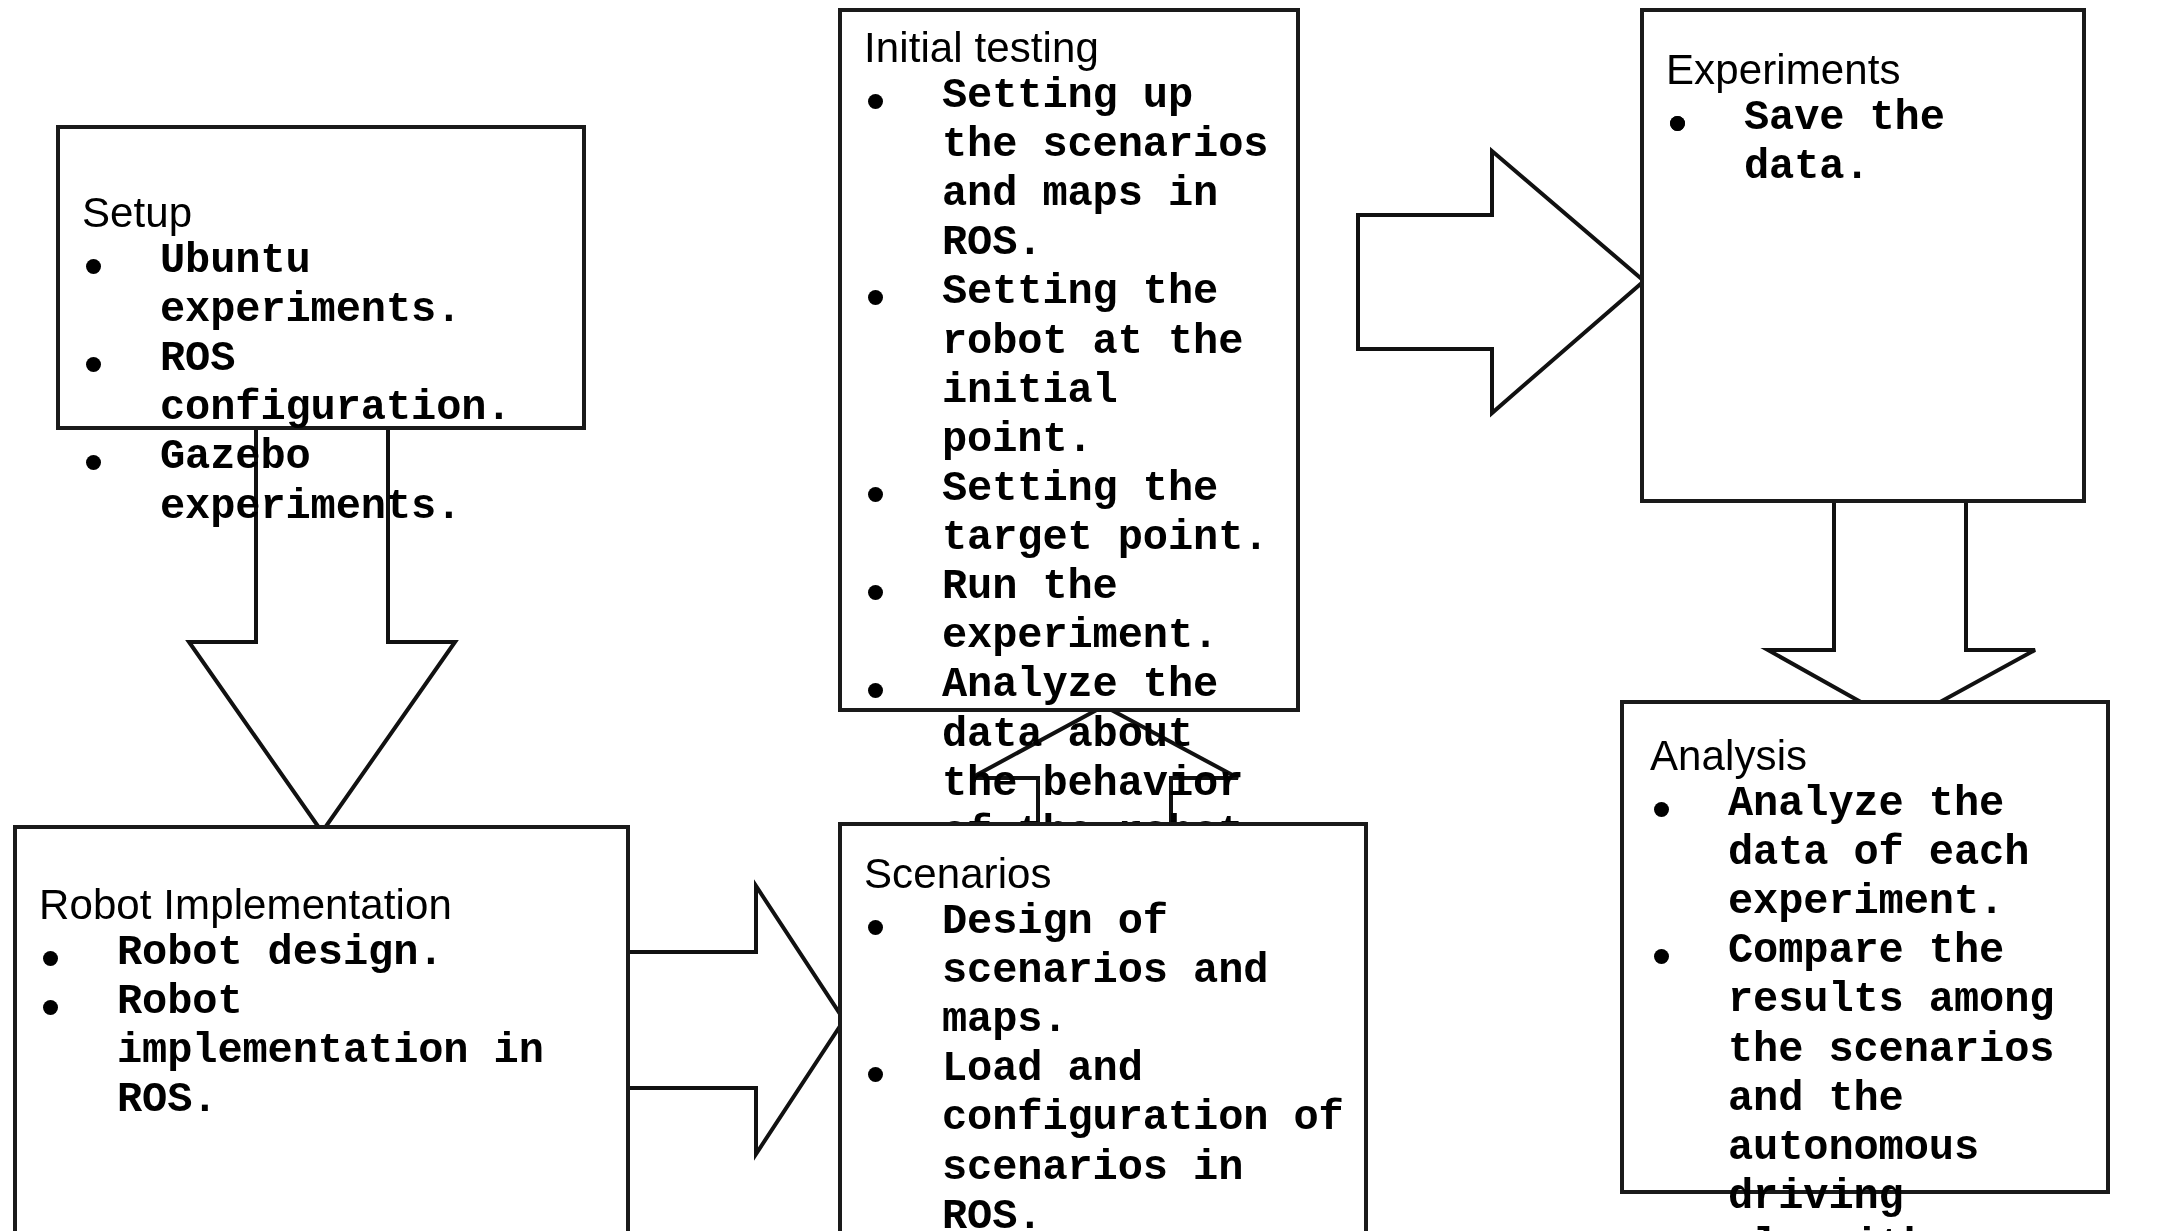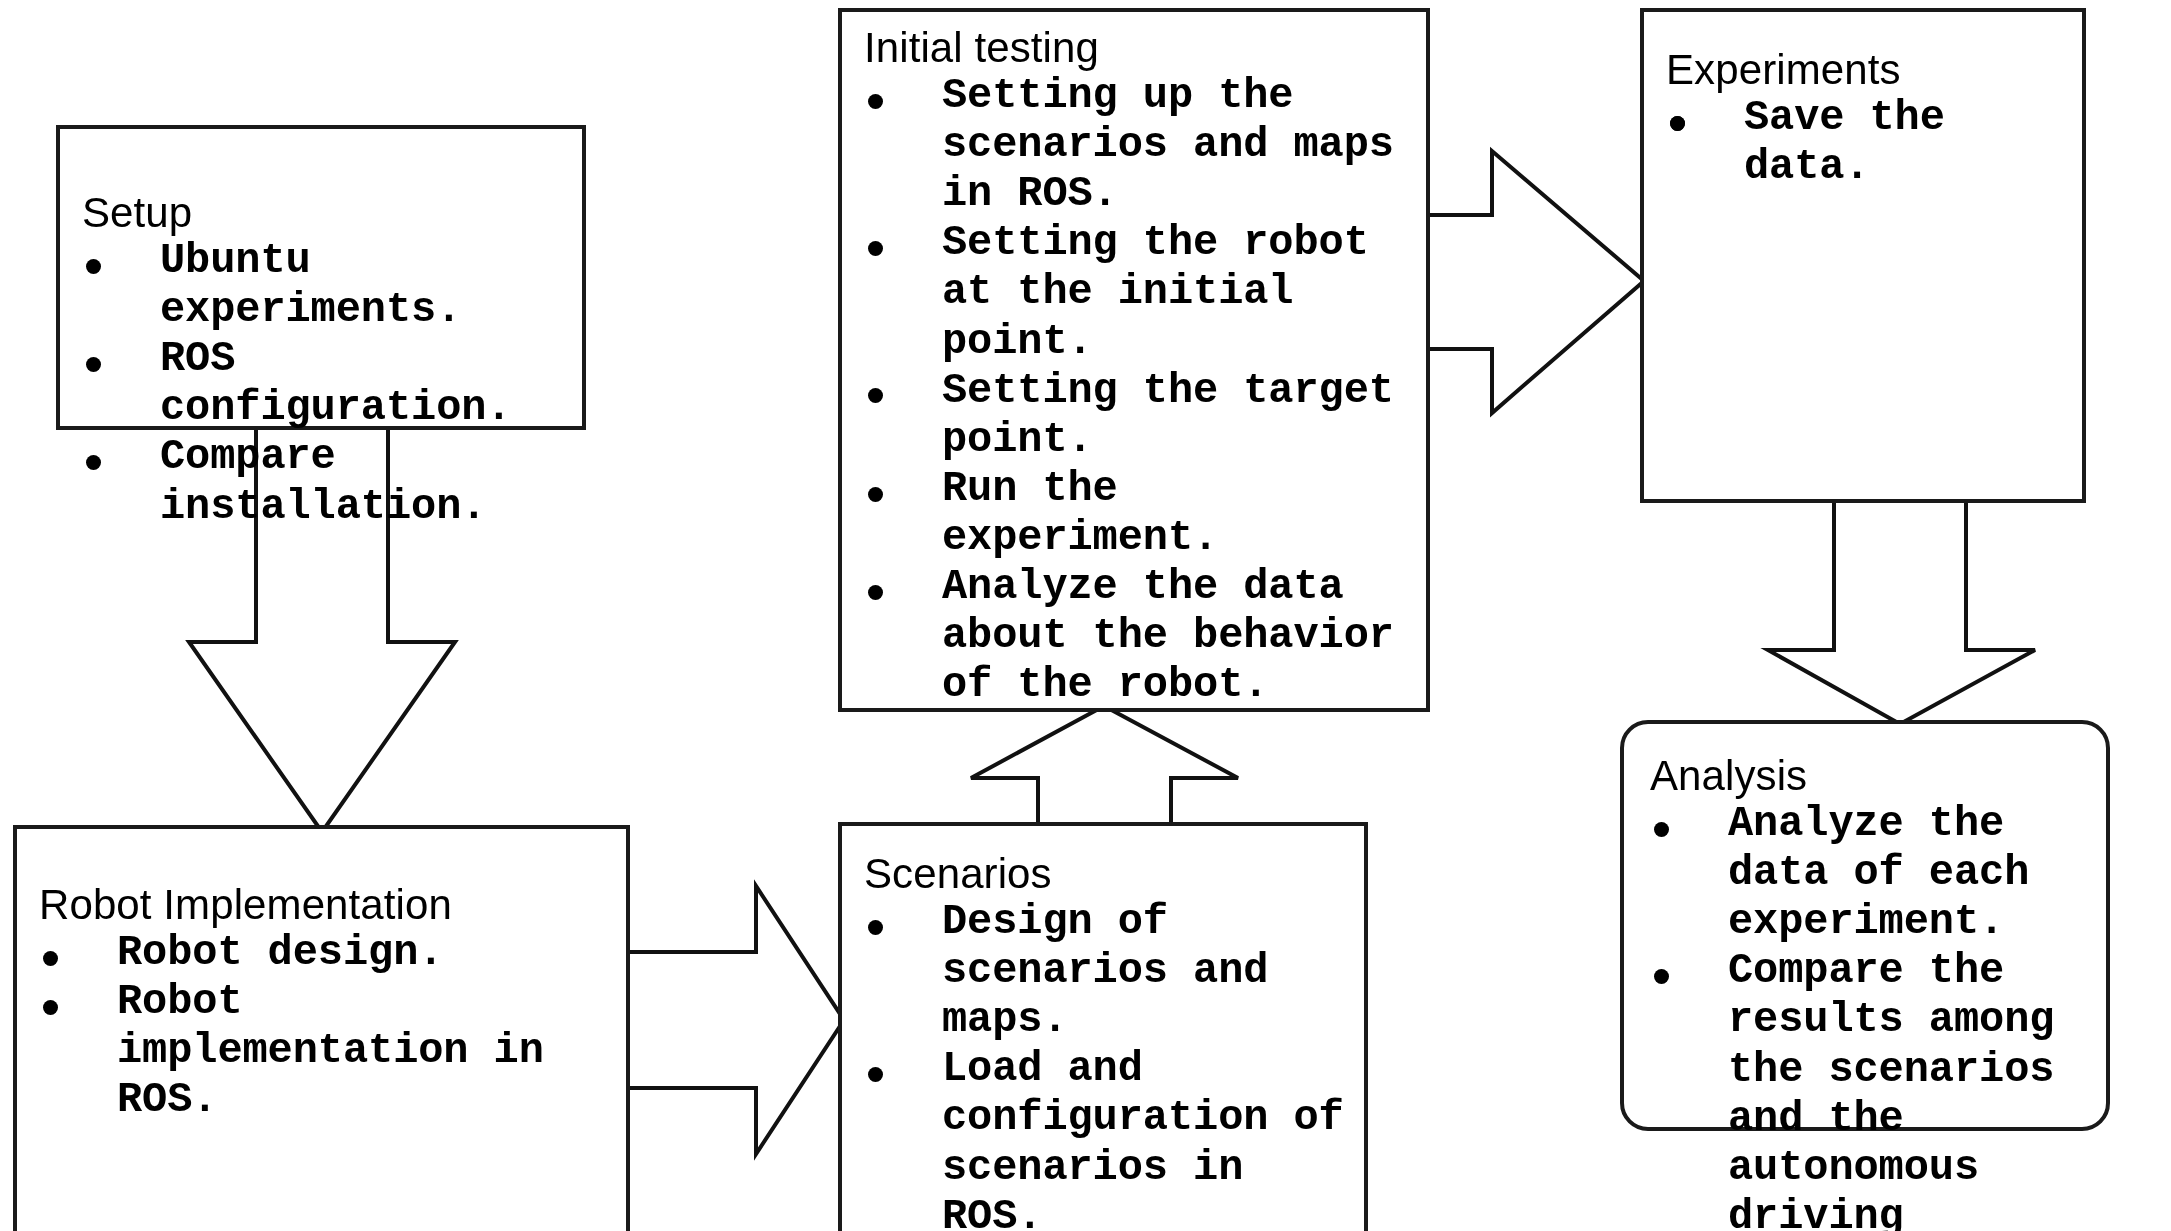--- a/index.html
+++ b/index.html
@@ -60,33 +60,33 @@
     width: 15px;
     height: 15px;
     background: #000;
     border-radius: 50%;
   }
 
   
   #node-setup          { left: 56px;   top: 125px;  width: 530px;  height: 305px; }
   #node-setup .node-inner    { top: 24px; margin-top: 36px; }
 
-  #node-initial-testing{ left: 838px;  top: 8px;    width: 592px;  height: 704px; }
+  #node-initial-testing{ left: 838px;  top: 8px;    width: 462px;  height: 704px; }
   #node-initial-testing .node-inner { top: 12px; }
 
   #node-experiments    { left: 1640px; top: 8px;    width: 446px;  height: 495px; }
   #node-experiments .node-inner { top: 34px; }
 
   #node-robot          { left: 13px;   top: 825px;  width: 617px;  height: 493px; }
   #node-robot .node-inner { top: 52px; }
 
   #node-scenarios      { left: 838px;  top: 822px;  width: 530px;  height: 496px; }
   #node-scenarios .node-inner { top: 24px; }
 
-  #node-analysis       { left: 1620px; top: 720px;  width: 490px;  height: 411px; border-radius: 28px; }
+  #node-analysis       { left: 1620px; top: 700px;  width: 490px;  height: 494px; }
   #node-analysis .node-inner { top: 28px; left: 26px; }
 
   
   .arrow-svg {
     position: absolute;
     z-index: 1;
     overflow: visible;
   }
   .arrow-svg polygon {
     fill: #ffffff;
@@ -119,21 +119,21 @@
   <svg class="arrow-svg" style="left:1760px; top:498px; width:285px; height:230px;" viewBox="0 0 285 230" width="285" height="230">
     <polygon points="74,0 206,0 206,152 275,152 140,226 8,152 74,152"></polygon>
   </svg>
 
   <div class="node" id="node-setup">
     <div class="node-inner">
       <div class="node-title">Setup</div>
       <ul class="bullets">
         <li><span class="bullet-dot"></span><span>Ubuntu experiments.</span></li>
         <li><span class="bullet-dot"></span><span>ROS configuration.</span></li>
-        <li><span class="bullet-dot"></span><span>Compare installation.</span></li>
+        <li><span class="bullet-dot"></span><span>Gazebo experiments.</span></li>
       </ul>
     </div>
   </div>
 
   <div class="node" id="node-initial-testing">
     <div class="node-inner">
       <div class="node-title">Initial testing</div>
       <ul class="bullets">
         <li><span class="bullet-dot"></span><span>Setting up the scenarios and maps in ROS.</span></li>
         <li><span class="bullet-dot"></span><span>Setting the robot at the initial point.</span></li>

